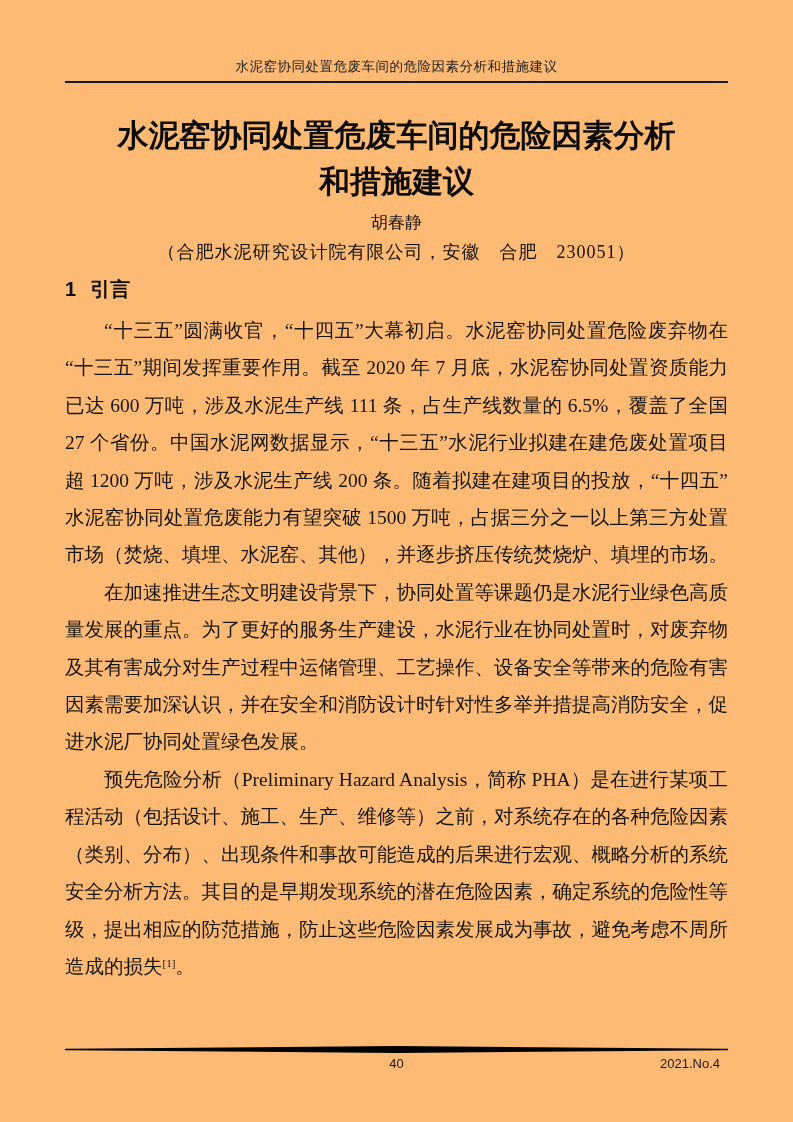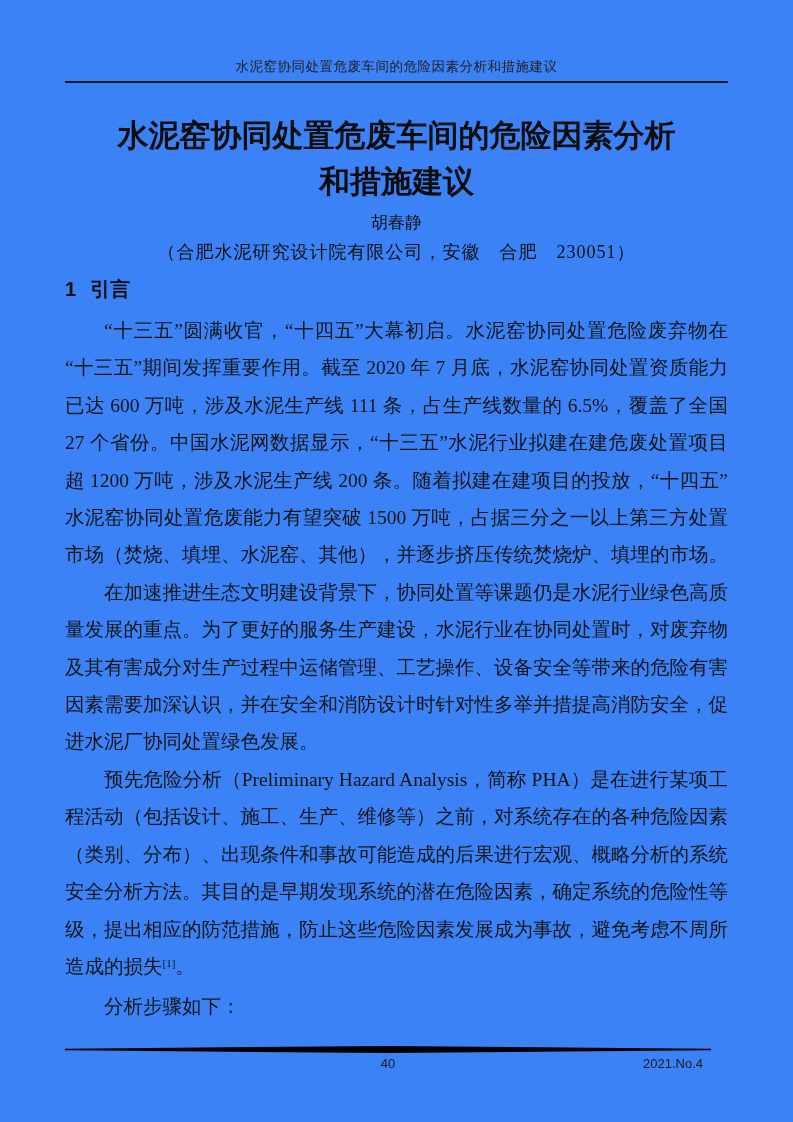--- a/index.html
+++ b/index.html
@@ -1,20 +1,20 @@
 <!DOCTYPE html>
 <html lang="zh"><head>
 <meta charset="utf-8">
 <style>
   html,body{margin:0;padding:0;background:#e8e8e8;}
   .page{
     position:relative;
     width:793px;height:1122px;
     margin:0 auto;
-    background:#3b82f6;
+    background:#fdba74;
     color:#111;
     font-family:"Liberation Serif","DejaVu Serif",serif;
     overflow:hidden;
     box-sizing:border-box;
     padding:0 65px;
   }
   .running-header{
     padding-top:58px;
     text-align:center;
     font-size:13.5px;
@@ -67,21 +67,21 @@
     color:#151515;
   }
   .citation-ref{
     font-size:11px;
     position:relative;
     top:-0.55em;
     letter-spacing:0;
   }
   .footer{
     position:absolute;
-    left:65px;right:82px;
+    left:65px;right:65px;
     top:1046px;
   }
   .footer-rule{
     height:7px;
     background:#000;
     clip-path:polygon(0 38%,50% 0,100% 38%,100% 62%,50% 100%,0 62%);
   }
   .footer-row{
     position:relative;
     margin-top:3px;
@@ -123,21 +123,20 @@
     <span class="sec-num">1</span><span>引言</span>
   </div>
 
   <p class="body-para">“十三五”圆满收官，“十四五”大幕初启。水泥窑协同处置危险废弃物在“十三五”期间发挥重要作用。截至 2020 年 7 月底，水泥窑协同处置资质能力已达 600 万吨，涉及水泥生产线 111 条，占生产线数量的 6.5%，覆盖了全国 27 个省份。中国水泥网数据显示，“十三五”水泥行业拟建在建危废处置项目超 1200 万吨，涉及水泥生产线 200 条。随着拟建在建项目的投放，“十四五”水泥窑协同处置危废能力有望突破 1500 万吨，占据三分之一以上第三方处置市场（焚烧、填埋、水泥窑、其他），并逐步挤压传统焚烧炉、填埋的市场。</p>
 
   <p class="body-para">在加速推进生态文明建设背景下，协同处置等课题仍是水泥行业绿色高质量发展的重点。为了更好的服务生产建设，水泥行业在协同处置时，对废弃物及其有害成分对生产过程中运储管理、工艺操作、设备安全等带来的危险有害因素需要加深认识，并在安全和消防设计时针对性多举并措提高消防安全，促进水泥厂协同处置绿色发展。</p>
 
 
   <p class="body-para"><span>预先危险分析（Preliminary Hazard Analysis，简称 PHA）是在进行某项工程活动（包括设计、施工、生产、维修等）之前，对系统存在的各种危险因素（类别、分布）、出现条件和事故可能造成的后果进行宏观、概略分析的系统安全分析方法。其目的是早期发现系统的潜在危险因素，确定系统的危险性等级，提出相应的防范措施，防止这些危险因素发展成为事故，避免考虑不周所造成的损失</span><span class="citation-ref">[1]</span><span>。</span></p>
 
-  <p class="body-para">分析步骤如下：</p>
 
   <div class="footer">
     <div class="footer-rule"></div>
     <div class="footer-row">
       <span class="page-number">40</span>
       <span class="issue-number">2021.No.4</span>
     </div>
   </div>
 
 </div>

